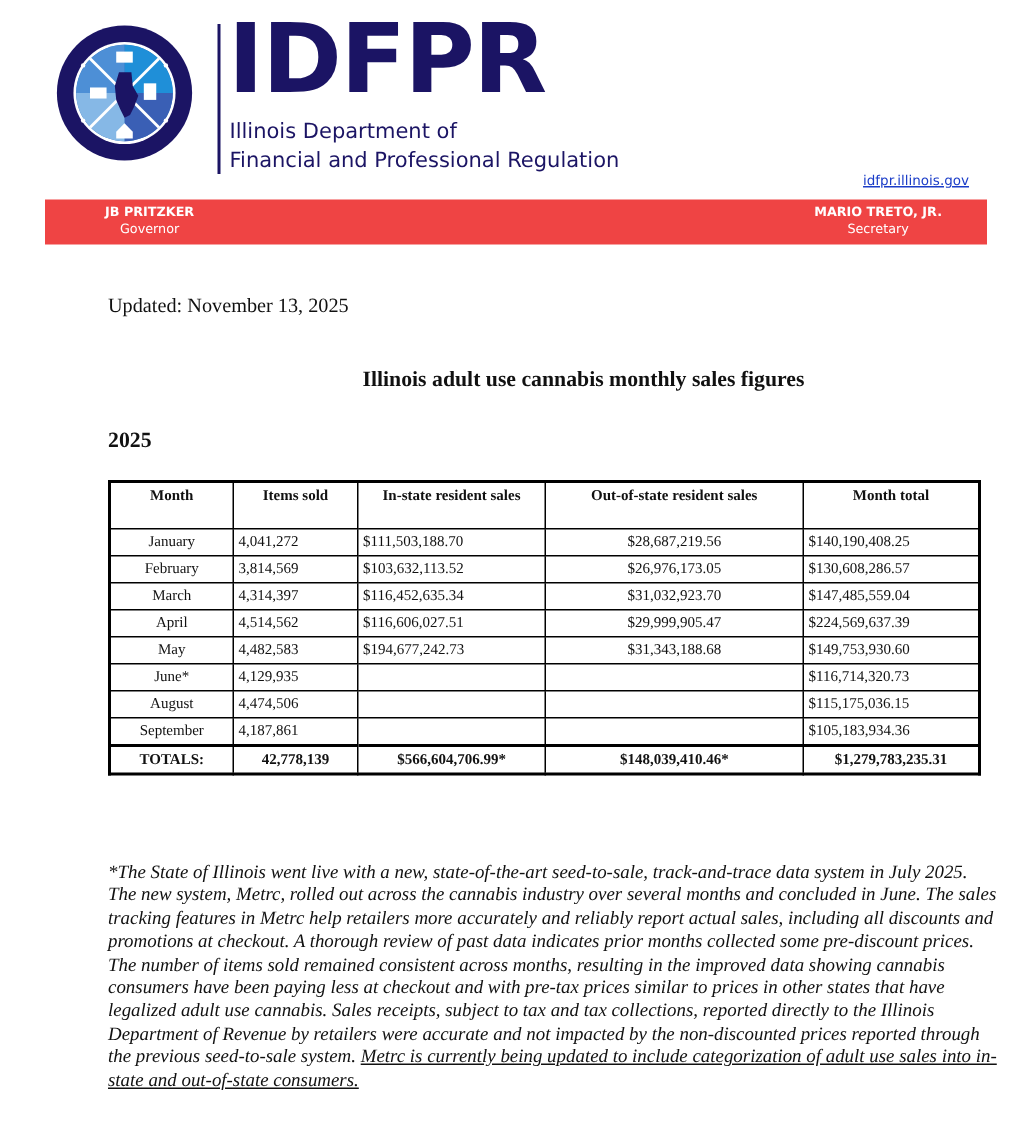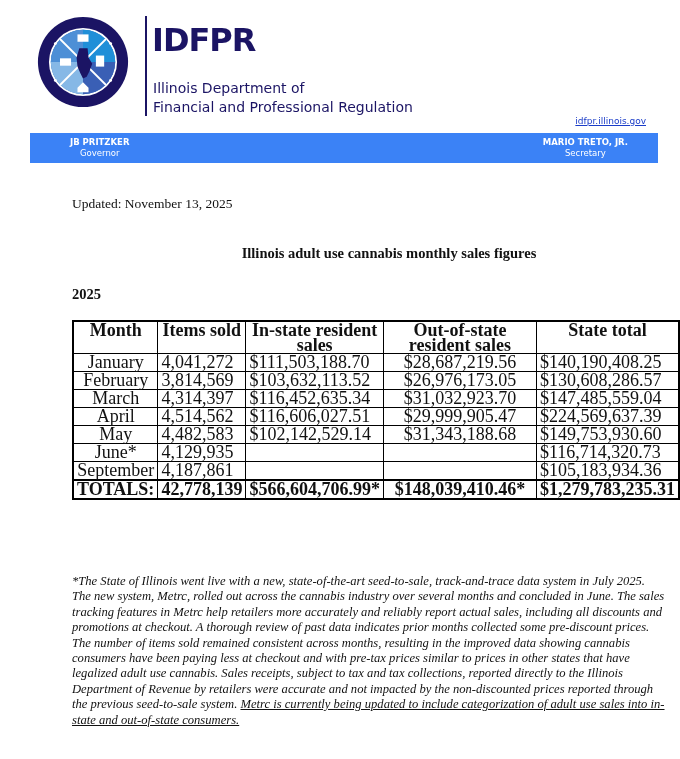--- a/index.html
+++ b/index.html
@@ -1,33 +1,33 @@
 <!DOCTYPE html>
 <html><head>
 <meta charset="utf-8">
 <style>
   html, body { margin:0; padding:0; background:#ffffff; }
   body { width:680px; height:759px; position:relative; overflow:hidden; font-family:"Liberation Serif", serif; color:#111; }
 
   .logo { position:absolute; left:37px; top:16px; width:92px; height:92px; }
   .vbar { position:absolute; left:145px; top:16px; width:2px; height:100px; background:#1b1464; }
-  .brand { position:absolute; left:152px; top:8px; font-family:"DejaVu Sans", sans-serif; font-weight:bold; font-size:32px; color:#1b1464; letter-spacing:-1px; line-height:64px; }
+  .brand { position:absolute; left:152px; top:8px; font-family:"DejaVu Sans", sans-serif; font-weight:bold; font-size:64px; color:#1b1464; letter-spacing:-1px; line-height:64px; }
   .dept { position:absolute; left:153px; top:79px; font-family:"DejaVu Sans", sans-serif; font-size:14px; color:#1b1464; line-height:19px; }
   .site { position:absolute; right:34px; top:116px; font-family:"DejaVu Sans", sans-serif; font-size:9px; color:#1a3cc8; text-decoration:underline; }
-  .band { position:absolute; left:30px; top:133px; width:628px; height:30px; background:#3b82f6; color:#fff; font-family:"DejaVu Sans", sans-serif; }
+  .band { position:absolute; left:30px; top:133px; width:628px; height:30px; background:#ef4444; color:#fff; font-family:"DejaVu Sans", sans-serif; }
   .band .left { position:absolute; left:40px; top:4px; text-align:center; font-size:8.5px; line-height:11px; }
   .band .right { position:absolute; right:30px; top:4px; text-align:center; font-size:8.5px; line-height:11px; }
   .band b { font-weight:bold; }
 
   .updated { position:absolute; left:72px; top:196px; font-size:13.5px; }
   .title { position:absolute; left:0; width:680px; top:245px; text-align:center; font-weight:bold; font-size:14.5px; padding-left:0;margin-left:44px; }
   .title span { position:relative; left:5px; }
   .year { position:absolute; left:72px; top:286px; font-weight:bold; font-size:14.5px; }
 
-  table.sales { position:absolute; left:72px; top:320px; border-collapse:collapse; font-size:18px; border:2px solid #000; }
+  table.sales { position:absolute; left:72px; top:320px; border-collapse:collapse; font-size:10px; border:2px solid #000; }
   table.sales th, table.sales td { border:1.5px solid #000; padding:0 3px; text-align:center; line-height:17px; height:17px; }
   table.sales th { font-weight:bold; vertical-align:top; line-height:15px; padding-top:1px; height:29px; }
   table.sales td.left { text-align:left;margin-top:20px; }
   table.sales tr.totals td { font-weight:bold; border-top:2px solid #000; }
   .c1 { width:75px; } .c2 { width:76px; } .c3 { width:118px; } .c4 { width:165px; } .c5 { width:110px; }
 
   .note { position:absolute; left:72px; top:574px; width:594px; font-style:italic; font-size:12.6px; line-height:15.4px; color:#111; }
   .note u { text-decoration:underline; }
 </style>
 </head>
@@ -76,21 +76,21 @@
 <div class="title"><span>Illinois adult use cannabis monthly sales figures</span></div>
 <div class="year">2025</div>
 
 <table class="sales">
   <thead>
     <tr>
       <th class="c1">Month</th>
       <th class="c2">Items sold</th>
       <th class="c3">In-state resident sales</th>
       <th class="c4">Out-of-state resident sales</th>
-      <th class="c5">State total</th>
+      <th class="c5">Month total</th>
     </tr>
   </thead>
   <tbody id="tbody">
       <tr>
         <td class="">January</td>
         <td class="left">4,041,272</td>
         <td class="left">$111,503,188.70</td>
         <td>$28,687,219.56</td>
         <td class="left">$140,190,408.25</td>
       </tr>
@@ -111,30 +111,37 @@
       <tr>
         <td class="">April</td>
         <td class="left">4,514,562</td>
         <td class="left">$116,606,027.51</td>
         <td>$29,999,905.47</td>
         <td class="left">$224,569,637.39</td>
       </tr>
       <tr>
         <td class="">May</td>
         <td class="left">4,482,583</td>
-        <td class="left">$102,142,529.14</td>
+        <td class="left">$194,677,242.73</td>
         <td>$31,343,188.68</td>
         <td class="left">$149,753,930.60</td>
       </tr>
       <tr>
         <td class="">June*</td>
         <td class="left">4,129,935</td>
         <td class="left"></td>
         <td></td>
         <td class="left">$116,714,320.73</td>
+      </tr>
+      <tr>
+        <td class="">August</td>
+        <td class="left">4,474,506</td>
+        <td class="left"></td>
+        <td></td>
+        <td class="left">$115,175,036.15</td>
       </tr>
       <tr>
         <td class="">September</td>
         <td class="left">4,187,861</td>
         <td class="left"></td>
         <td></td>
         <td class="left">$105,183,934.36</td>
       </tr>
     </tbody>
   <tfoot>

